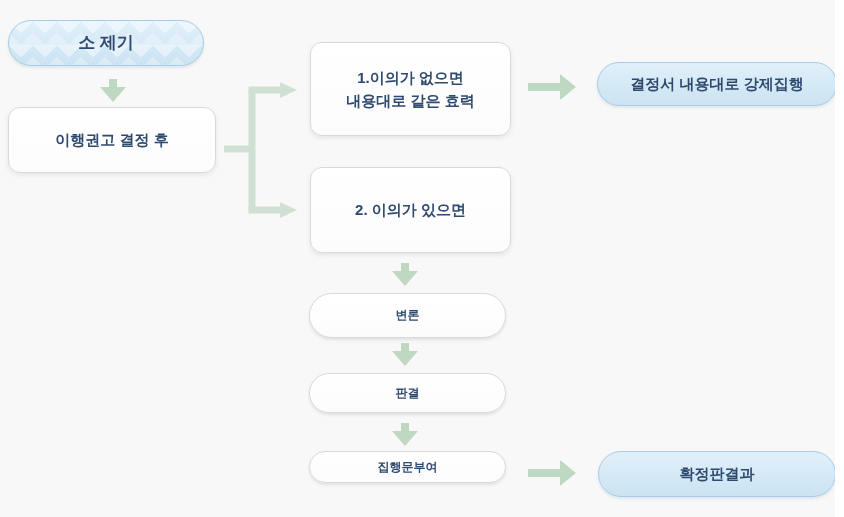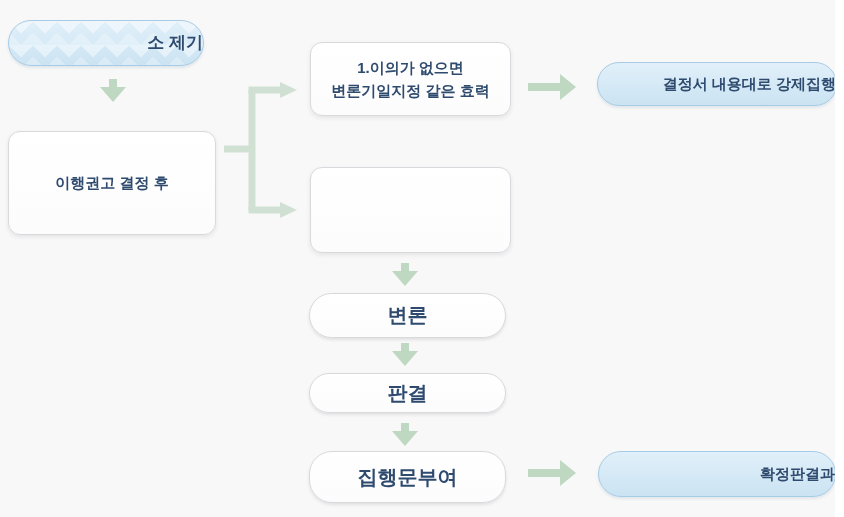--- a/index.html
+++ b/index.html
@@ -34,36 +34,35 @@
     color:var(--node-text);
     font-weight:bold;
     text-align:center;
     line-height:1.55;
   }
   .pill-white{
     background:linear-gradient(#ffffff,#fcfcfd);
     border:1px solid var(--white-border);
     border-radius:23px;
     box-shadow:0 2px 3px rgba(90,90,105,.14);
-    font-size:20px;
+    font-size:12px;
   }
   .box-white{
     background:linear-gradient(#ffffff,#fcfcfd);
     border:1px solid var(--white-border);
     border-radius:12px;
     box-shadow:0 2px 4px rgba(90,90,105,.12);
     font-size:15px;
   }
   .pill-blue{
     background:linear-gradient(var(--blue-fill-top),var(--blue-fill-bottom));
     border:1px solid var(--blue-border);
     border-radius:23px;
     box-shadow:0 2px 3px rgba(120,150,180,.18);
     font-size:15px;
-    align-items:flex-end;
   }
   .pill-blue.patterned{
     font-size:17px;
     background:
       linear-gradient(135deg, rgba(255,255,255,.45) 25%, transparent 25.5%) -12px 0/24px 24px,
       linear-gradient(225deg, rgba(255,255,255,.45) 25%, transparent 25.5%) -12px 0/24px 24px,
       linear-gradient(315deg, rgba(255,255,255,.28) 25%, transparent 25.5%) 0 0/24px 24px,
       linear-gradient(45deg,  rgba(255,255,255,.28) 25%, transparent 25.5%) 0 0/24px 24px,
       linear-gradient(var(--blue-fill-top),var(--blue-fill-bottom));
   }
@@ -80,56 +79,57 @@
     <span>소 제기</span>
   </div>
 
   <div class="arrow" style="left:100px;top:79px;">
     <svg width="26" height="23" viewBox="0 0 26 23" fill="currentColor">
       <rect x="9" y="0" width="8" height="10"></rect>
         <polygon points="0,8 26,8 13,23"></polygon>
     </svg>
   </div>
 
-  <div class="node box-white" style="left:8px;top:107px;width:208px;height:104px;margin-top:24px;">
+  <div class="node box-white" style="left:8px;top:107px;width:208px;height:66px;">
     <span>이행권고 결정 후</span>
   </div>
 
   <div class="connector" style="left:224px;top:81px;">
     <svg width="78" height="140" viewBox="0 0 78 140">
       <g stroke="currentColor" stroke-width="7" fill="none">
         <path d="M0 68 H28"></path>
         <path d="M28 9 V129"></path>
         <path d="M24.5 9 H57"></path>
         <path d="M24.5 129 H57"></path>
       </g>
       <g fill="currentColor">
         <polygon points="56,1 56,17 73,9"></polygon>
         <polygon points="56,121 56,137 73,129"></polygon>
       </g>
     </svg>
   </div>
 
-  <div class="node box-white" style="left:310px;top:42px;width:201px;height:74px;">
+  <div class="node box-white" style="left:310px;top:42px;width:201px;height:94px;">
     <span>1.이의가 없으면</span>
-    <span>변론기일지정 같은 효력</span>
+    <span>내용대로 같은 효력</span>
   </div>
 
   <div class="arrow" style="left:528px;top:74px;">
     <svg width="48" height="26" viewBox="0 0 48 26" fill="currentColor">
       <rect x="0" y="9" width="33" height="8"></rect>
         <polygon points="32,0 48,13 32,26"></polygon>
     </svg>
   </div>
 
   <div class="node pill-blue" style="left:597px;top:62px;width:240px;height:44px;">
     <span>결정서 내용대로 강제집행</span>
   </div>
 
   <div class="node box-white" style="left:310px;top:167px;width:201px;height:86px;">
+    <span>2. 이의가 있으면</span>
   </div>
 
   <div class="arrow" style="left:392px;top:263px;">
     <svg width="26" height="23" viewBox="0 0 26 23" fill="currentColor">
       <rect x="9" y="0" width="8" height="10"></rect>
         <polygon points="0,8 26,8 13,23"></polygon>
     </svg>
   </div>
 
   <div class="node pill-white" style="left:309px;top:293px;width:197px;height:45px;">
@@ -147,21 +147,21 @@
     <span>판결</span>
   </div>
 
   <div class="arrow" style="left:392px;top:423px;">
     <svg width="26" height="23" viewBox="0 0 26 23" fill="currentColor">
       <rect x="9" y="0" width="8" height="10"></rect>
         <polygon points="0,8 26,8 13,23"></polygon>
     </svg>
   </div>
 
-  <div class="node pill-white" style="left:309px;top:451px;width:197px;height:52px;">
+  <div class="node pill-white" style="left:309px;top:451px;width:197px;height:32px;">
     <span>집행문부여</span>
   </div>
 
   <div class="arrow" style="left:528px;top:460px;">
     <svg width="48" height="26" viewBox="0 0 48 26" fill="currentColor">
       <rect x="0" y="9" width="33" height="8"></rect>
         <polygon points="32,0 48,13 32,26"></polygon>
     </svg>
   </div>
 

